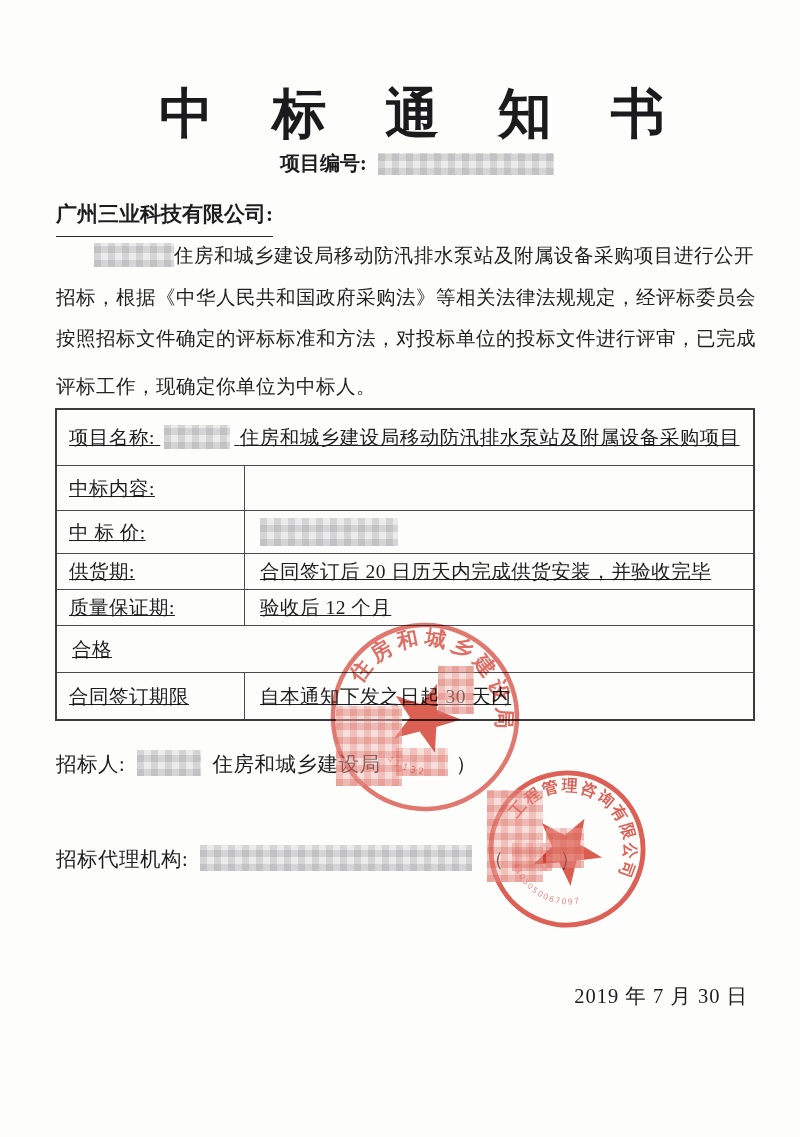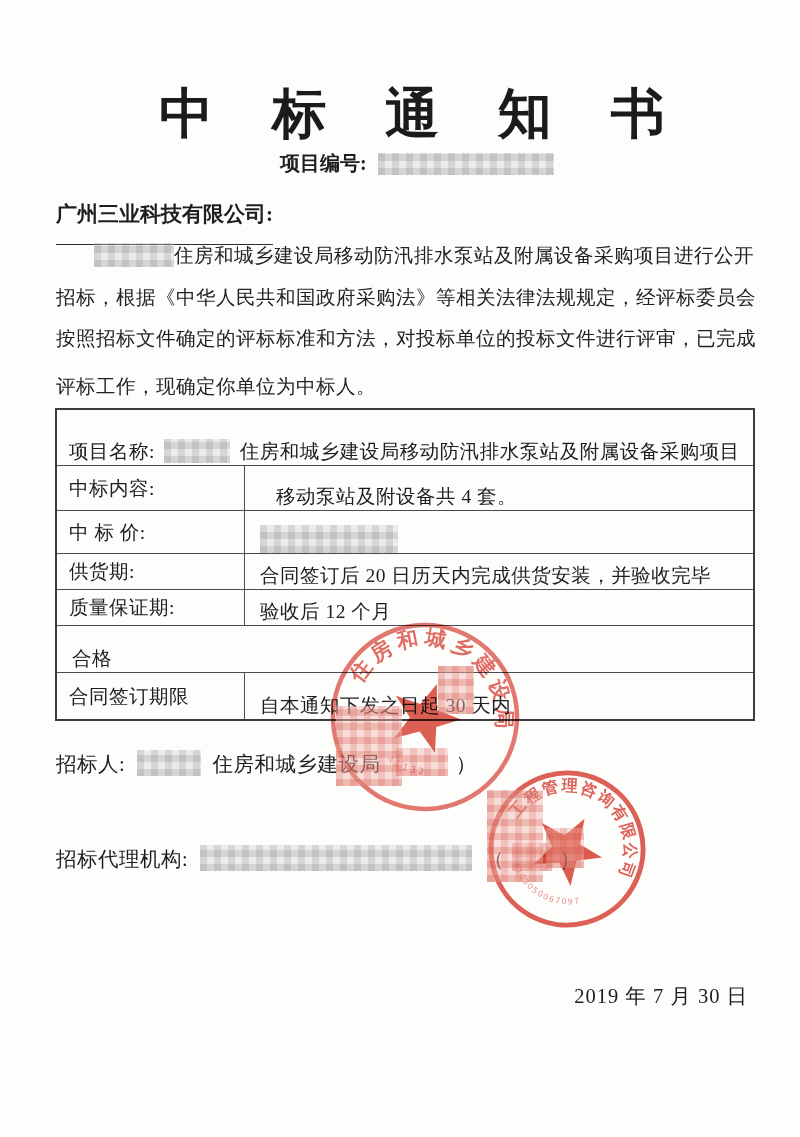--- a/index.html
+++ b/index.html
@@ -15,21 +15,21 @@
   .doc-title{
     top:78px;left:12px;width:800px;text-align:center;
     font-size:54px;font-weight:bold;letter-spacing:0.42em;text-indent:0.42em;
     color:#1b1b1d;
   }
   
   .proj-line{top:150px;left:280px;font-size:20px;font-weight:700;white-space:nowrap;}
   
   .addressee{
     top:200px;left:56px;font-size:21px;font-weight:700;
-    border-bottom:1.5px solid #2a2a2c;padding-bottom:16px;
+    border-bottom:1.5px solid #2a2a2c;padding-bottom:8px;
   }
   
   .body-line{left:56px;width:692px;font-size:19.5px;line-height:26px;white-space:nowrap;
     letter-spacing:0.5px;color:#222;}
   .l1{top:243px;}.l2{top:285px;}.l3{top:326px;}.l4{top:367px;margin-top:7px;}
 
   
   .mosaic{
     display:inline-block;vertical-align:-5px;
     background-color:rgba(208,208,210,.30);
@@ -44,21 +44,21 @@
       repeating-linear-gradient(0deg, rgba(214,96,84,.30) 0 7px, rgba(245,205,198,.10) 7px 14px),
       repeating-linear-gradient(90deg, rgba(220,105,92,.28) 0 7px, rgba(248,214,208,.08) 7px 14px);
   }
 
   
   .award-table{
     top:408px;left:55px;width:700px;
     border:2px solid #3c3c40;border-top-width:2.5px;
     box-sizing:border-box;background:transparent;
   }
-  .trow{display:flex;border-top:1.2px solid #4a4a50;box-sizing:border-box;align-items:flex-end;}
+  .trow{display:flex;border-top:1.2px solid #4a4a50;box-sizing:border-box;align-items:center;text-decoration:underline;}
   .trow:first-child{border-top:none;}
   .tlabel{width:188px;flex:0 0 188px;padding-left:12px;box-sizing:border-box;
     border-right:1.2px solid #4a4a50;align-self:stretch;display:flex;align-items:center;
     font-size:19.5px;letter-spacing:0.5px;}
   .tvalue{flex:1;padding-left:15px;font-size:19.5px;letter-spacing:0.5px;}
   .fullspan{padding-left:12px;font-size:19.5px;letter-spacing:0.5px;}
   .h55{height:55px;}.h45{height:45px;gap:16px;}.h43{height:43px;}.h36{height:36px;}.h47{height:47px;}
 
   
   .bidder-line{top:748px;left:56px;font-size:20.5px;letter-spacing:0.5px;white-space:nowrap;z-index:3;}
@@ -91,21 +91,20 @@
 <div class="abs award-table">
   <div class="trow h55">
     <div class="fullspan">
       <span>项目名称:</span>
       <span class="mosaic" style="width:66px;height:24px;margin:0 4px;"></span>
       <span>住房和城乡建设局移动防汛排水泵站及附属设备采购项目</span>
     </div>
   </div>
   <div class="trow h45">
     <div class="tlabel">中标内容:</div>
-    <div class="tvalue">移动泵站及附设备共 4 套。</div>
   </div>
   <div class="trow h43">
     <div class="tlabel">中 标 价:</div>
     <div class="tvalue"><span class="mosaic" style="width:138px;height:28px;"></span></div>
   </div>
   <div class="trow h36">
     <div class="tlabel">供货期:</div>
     <div class="tvalue">合同签订后 20 日历天内完成供货安装，并验收完毕</div>
   </div>
   <div class="trow h36">

